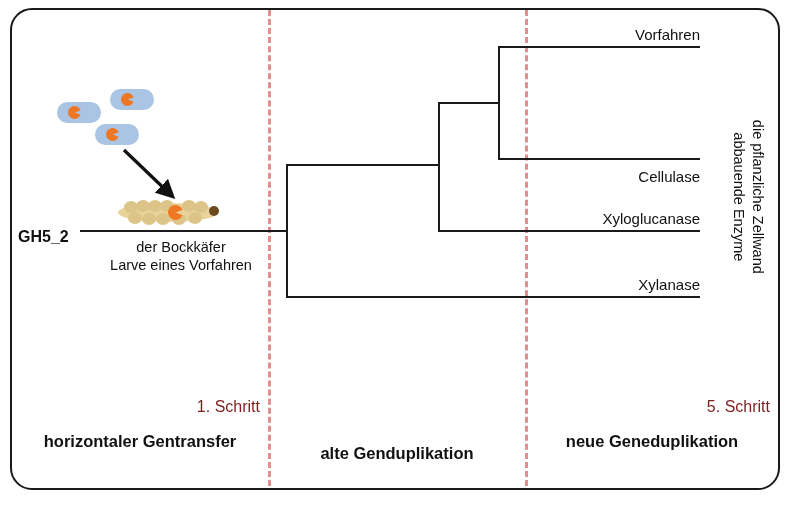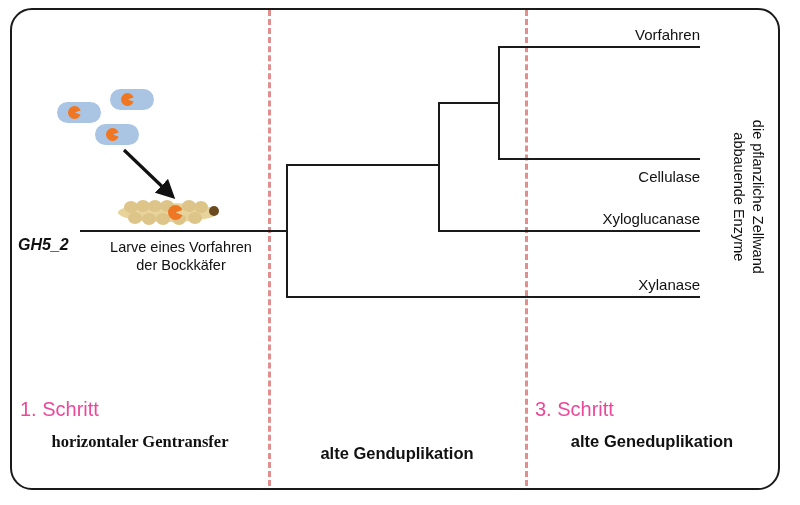--- a/index.html
+++ b/index.html
@@ -112,23 +112,23 @@
     border-radius: 50%;
   }
   .larva-seg {
     position: absolute;
     background: #ddc489;
     border-radius: 50%;
   }
   
   .stage-step {
     position: absolute;
-    font-size: 20px;
-    color: #ec4899;
-    text-align: left;
+    font-size: 16px;
+    color: #7f1d1d;
+    text-align: right;
     white-space: nowrap;
   }
   .stage-name {
     position: absolute;
     font-size: 16.5px;
     font-weight: bold;
     color: #111111;
     text-align: center;
     white-space: nowrap;
   }
@@ -173,21 +173,21 @@
 
   <div class="hline" style="left:498px; top:46px; width:202px;"></div>
 
   <div class="hline" style="left:498px; top:158px; width:202px;"></div>
 
   <div class="leaf-label" style="left:500px; top:26px; width:200px;">Vorfahren</div>
   <div class="leaf-label" style="left:500px; top:138px; width:200px;margin-top:30px;">Cellulase</div>
   <div class="leaf-label" style="left:500px; top:276px; width:200px;">Xylanase</div>
   <div class="leaf-label" style="left:460px; top:210px; width:240px;">Xyloglucanase</div>
 
-  <div id="root-label" style="left:18px; top:236px;font-style:italic;">GH5_2</div>
+  <div id="root-label" style="left:18px; top:228px;">GH5_2</div>
 
 
   <div class="bacterium" style="left:57px; top:102px; width:44px; height:21px;"></div>
   <div class="enzyme" style="left:68px; top:106px; width:13px; height:13px;"></div>
 
   <div class="bacterium" style="left:110px; top:89px; width:44px; height:21px;"></div>
   <div class="enzyme" style="left:121px; top:93px; width:13px; height:13px;"></div>
 
   <div class="bacterium" style="left:95px; top:124px; width:44px; height:21px;"></div>
   <div class="enzyme" style="left:106px; top:128px; width:13px; height:13px;"></div>
@@ -210,30 +210,30 @@
   <div class="larva-seg" style="left:194px; top:201px; width:14px; height:12px;"></div>
   <div class="larva-seg" style="left:128px; top:212px; width:14px; height:12px;"></div>
   <div class="larva-seg" style="left:142px; top:213px; width:14px; height:12px;"></div>
   <div class="larva-seg" style="left:156px; top:213px; width:14px; height:12px;"></div>
   <div class="larva-seg" style="left:172px; top:213px; width:14px; height:12px;"></div>
   <div class="larva-seg" style="left:188px; top:212px; width:14px; height:12px;"></div>
   <div class="enzyme on-larva" style="left:168px; top:205px; width:15px; height:15px;"></div>
   <div id="larva-head" style="left:209px; top:206px; width:10px; height:10px;"></div>
 
   <div id="larva-caption" style="left:66px; top:238px;">
+    <div>der Bockkäfer</div>
     <div>Larve eines Vorfahren</div>
-    <div>der Bockkäfer</div>
   </div>
 
   <div class="stage-step" style="left:20px; top:398px; width:240px;">1. Schritt</div>
-  <div class="stage-name" style="left:15px; top:432px; width:250px;font-family:Liberation Serif, serif;">horizontaler Gentransfer</div>
+  <div class="stage-name" style="left:15px; top:432px; width:250px;">horizontaler Gentransfer</div>
 
   <div class="stage-name" style="left:277px; top:444px; width:240px;">alte Genduplikation</div>
 
-  <div class="stage-step" style="left:535px; top:398px; width:235px;">3. Schritt</div>
-  <div class="stage-name" style="left:532px; top:432px; width:240px;">alte Geneduplikation</div>
+  <div class="stage-step" style="left:535px; top:398px; width:235px;">5. Schritt</div>
+  <div class="stage-name" style="left:532px; top:432px; width:240px;">neue Geneduplikation</div>
 
   <div id="group-label" style="left:638px; top:178px; width:220px;">
     <div>die pflanzliche Zellwand</div>
     <div>abbauende Enzyme</div>
   </div>
 
 </div>
 
 </body></html>

